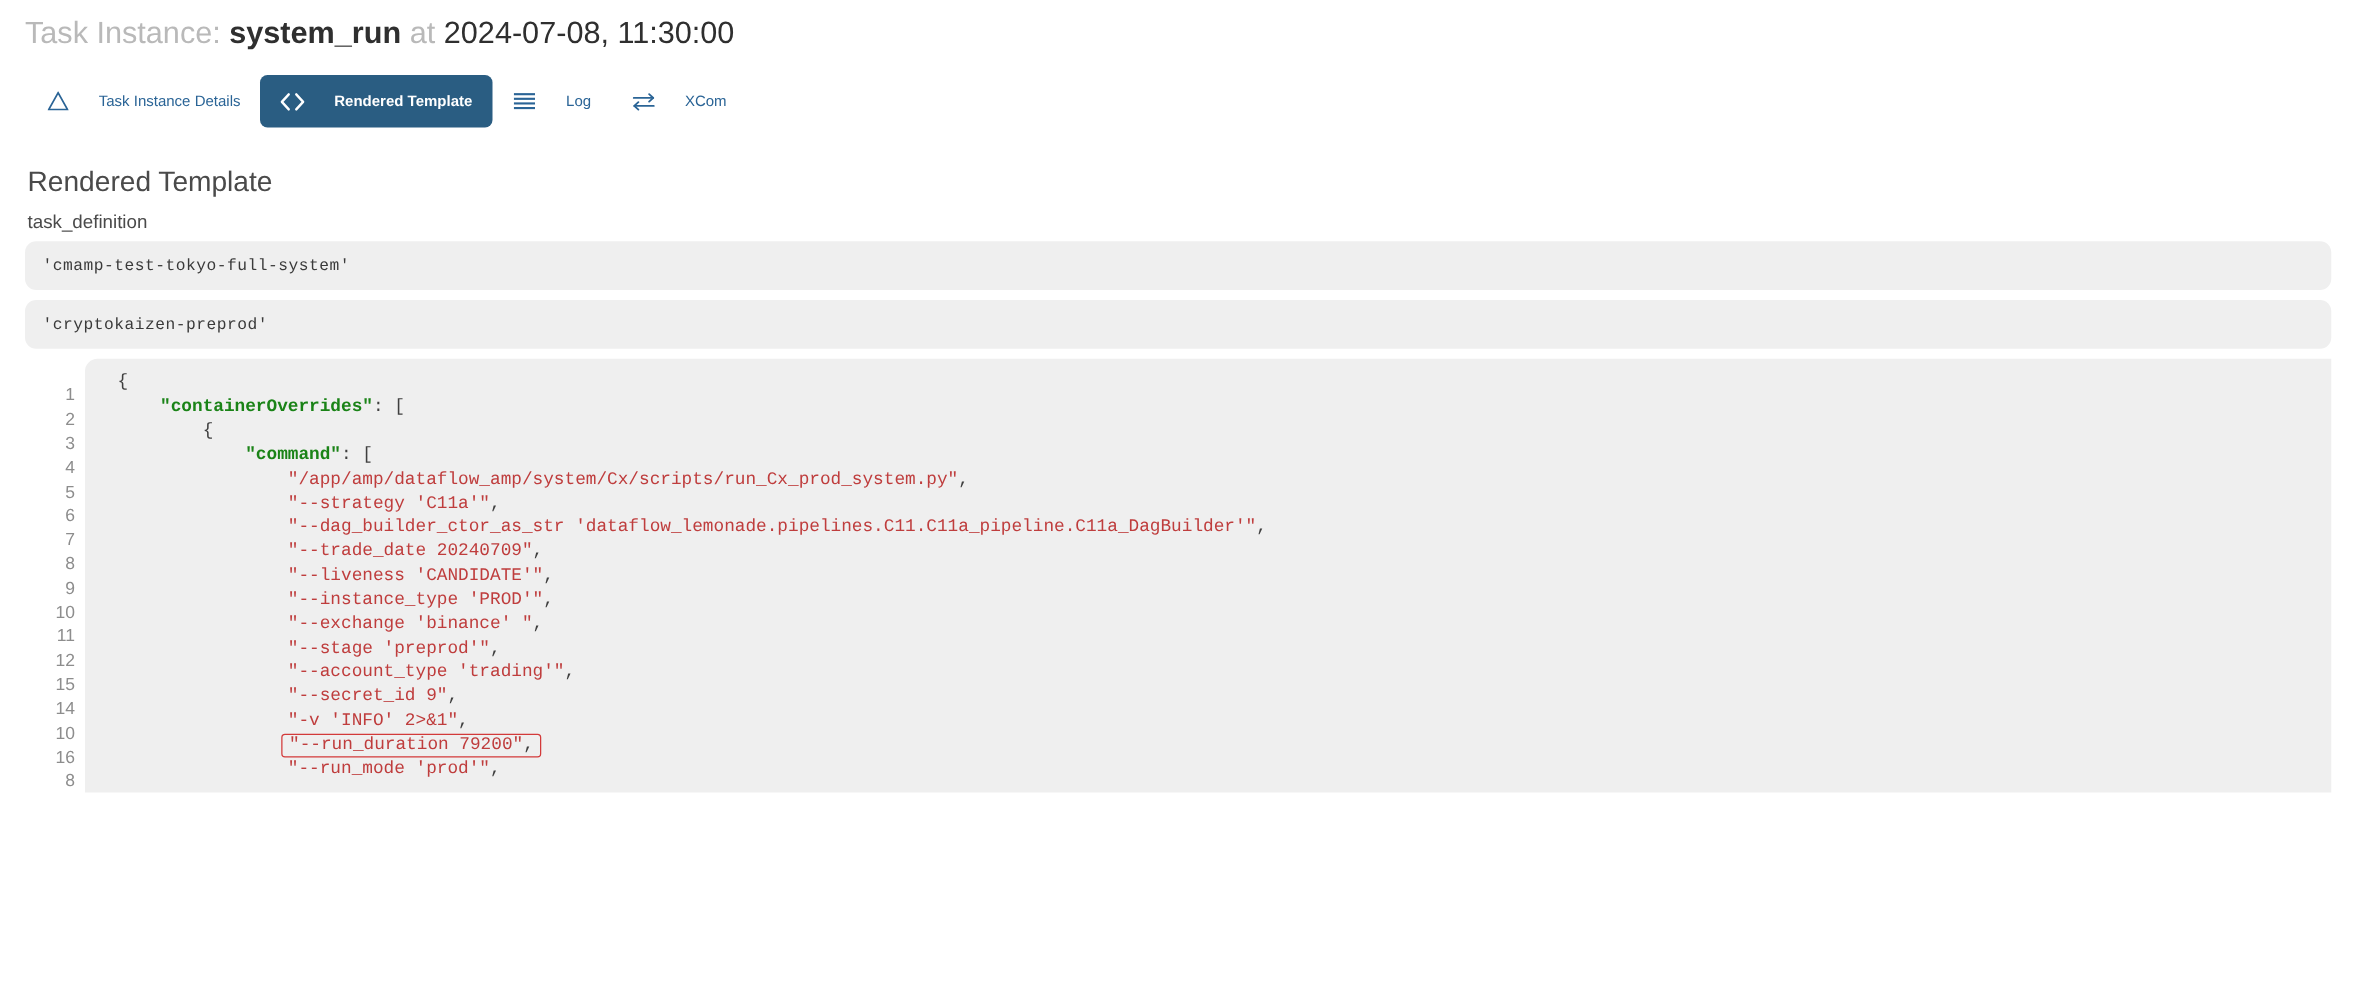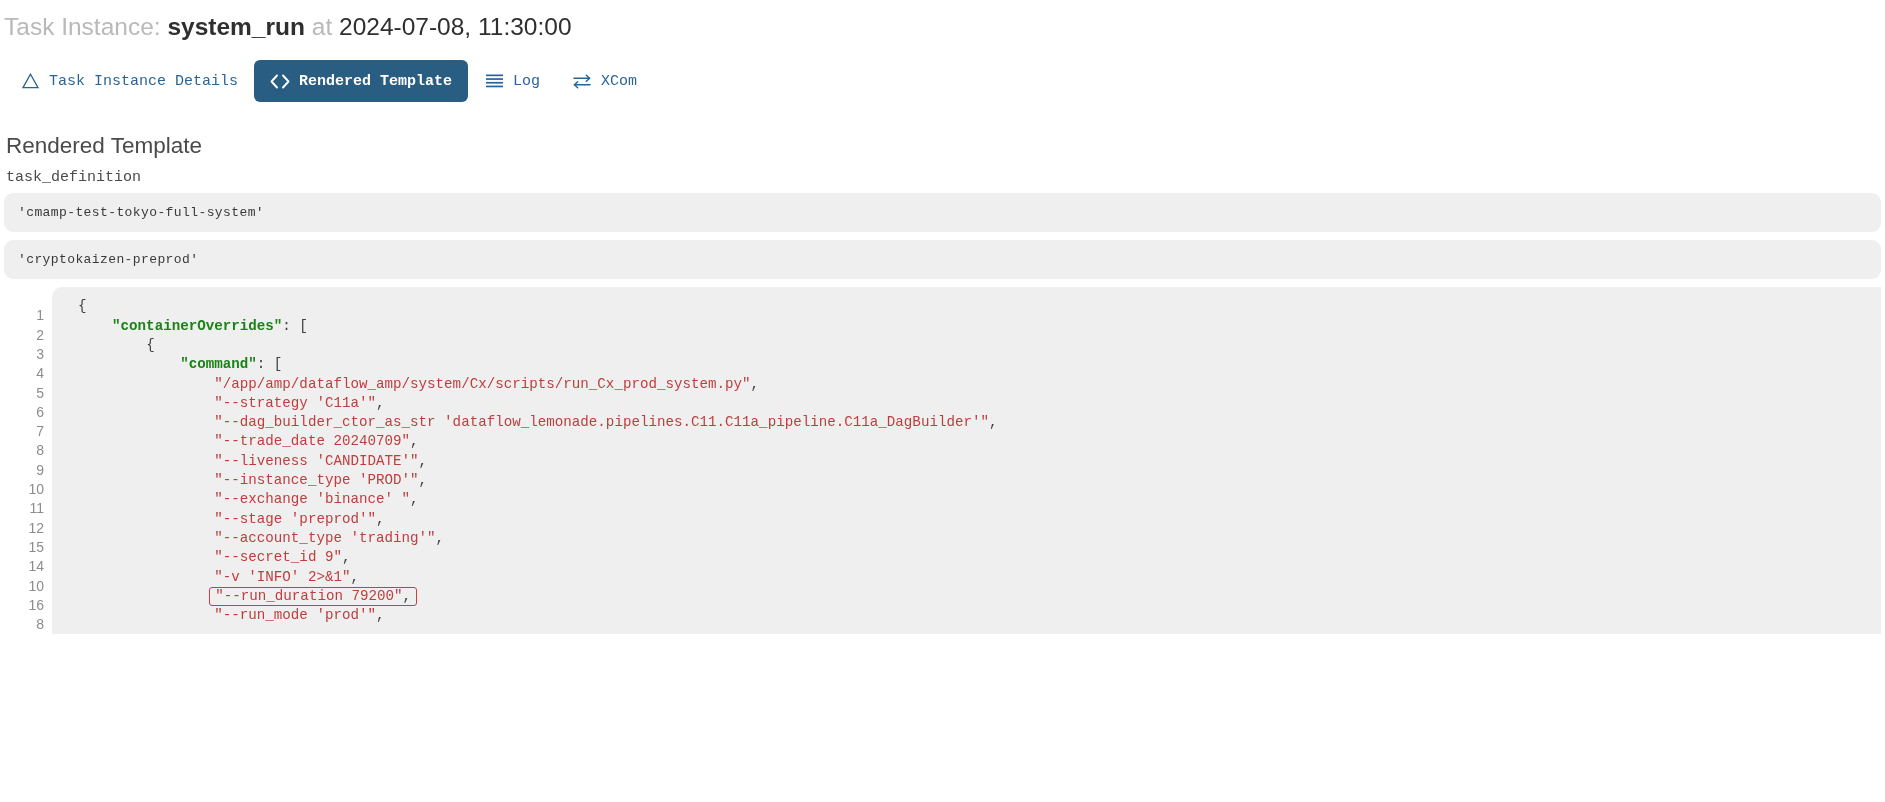--- a/index.html
+++ b/index.html
@@ -8,21 +8,21 @@
     width: 1885px; height: 802px;
     background: #ffffff;
     overflow: hidden;
   }
   body {
     font-family: "Liberation Sans", sans-serif;
     color: #212529;
     -webkit-font-smoothing: antialiased;
   }
 
-  .page { position: relative; width: 1885px; height: 802px; padding: 0 4px; }
+  .page { position: relative; width: 1885px; height: 802px; padding: 0 20px; }
 
   
   .ti-header {
     font-size: 24.5px;
     line-height: 1.2;
     padding: 12px 0 10px 0;
     white-space: nowrap;
     font-weight: 400;
   }
   .ti-header .muted { color: #b9b9b9; font-weight: 400; }
@@ -33,31 +33,31 @@
   .tabs {
     display: flex;
     align-items: center;
     gap: 0px;
     margin: 6px 0 0 0;
     height: 48px;
   }
   .tab {
     display: inline-flex;
     align-items: center;
-    gap: 9px;
-    font-size: 15px;
+    gap: 23px;
+    font-size: 12px;
     color: #2a6496;
     padding: 12px 16px;
     border-radius: 6px;
     text-decoration: none;
     cursor: pointer;
     white-space: nowrap;
     background: transparent;
     border: none;
-    font-family: Liberation Mono, monospace;
+    font-family: Liberation Sans, sans-serif;
   }
   .tab.active {
     background: #2a5d82;
     color: #ffffff;
   }
   .tab .tlabel { font-weight: 400; }
   .tab.active .tlabel { font-weight: 700; }
   .tab .ico { display: inline-flex; align-items: center; justify-content: center; width: 20px; height: 18px; }
   .tab .ico svg { display: block; }
 
@@ -66,21 +66,20 @@
     font-size: 22.5px;
     color: #4a4a4a;
     font-weight: 400;
     margin: 28px 0 8px 2px;
   }
   .field-label {
     font-size: 15px;
     color: #4a4a4a;
     margin: 10px 0 7px 2px;
     font-weight: 400;
-    font-family: Liberation Mono, monospace;
   }
   .code-block {
     background: #efefef;
     border-radius: 9px;
     padding: 10px 0 10px 0;
     margin: 0 0 8px 0;
     font-family: "Liberation Mono", monospace;
     font-size: 13px;
     color: #3a3a3a;
     letter-spacing: 0.4px;

